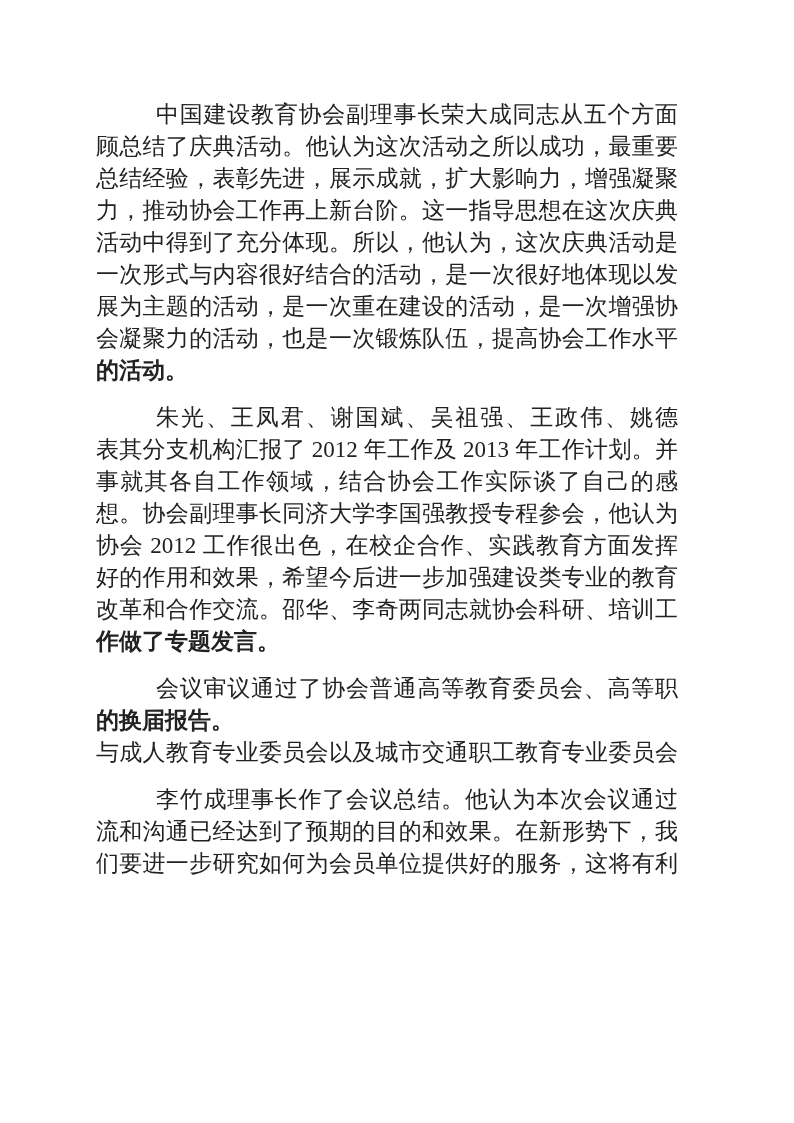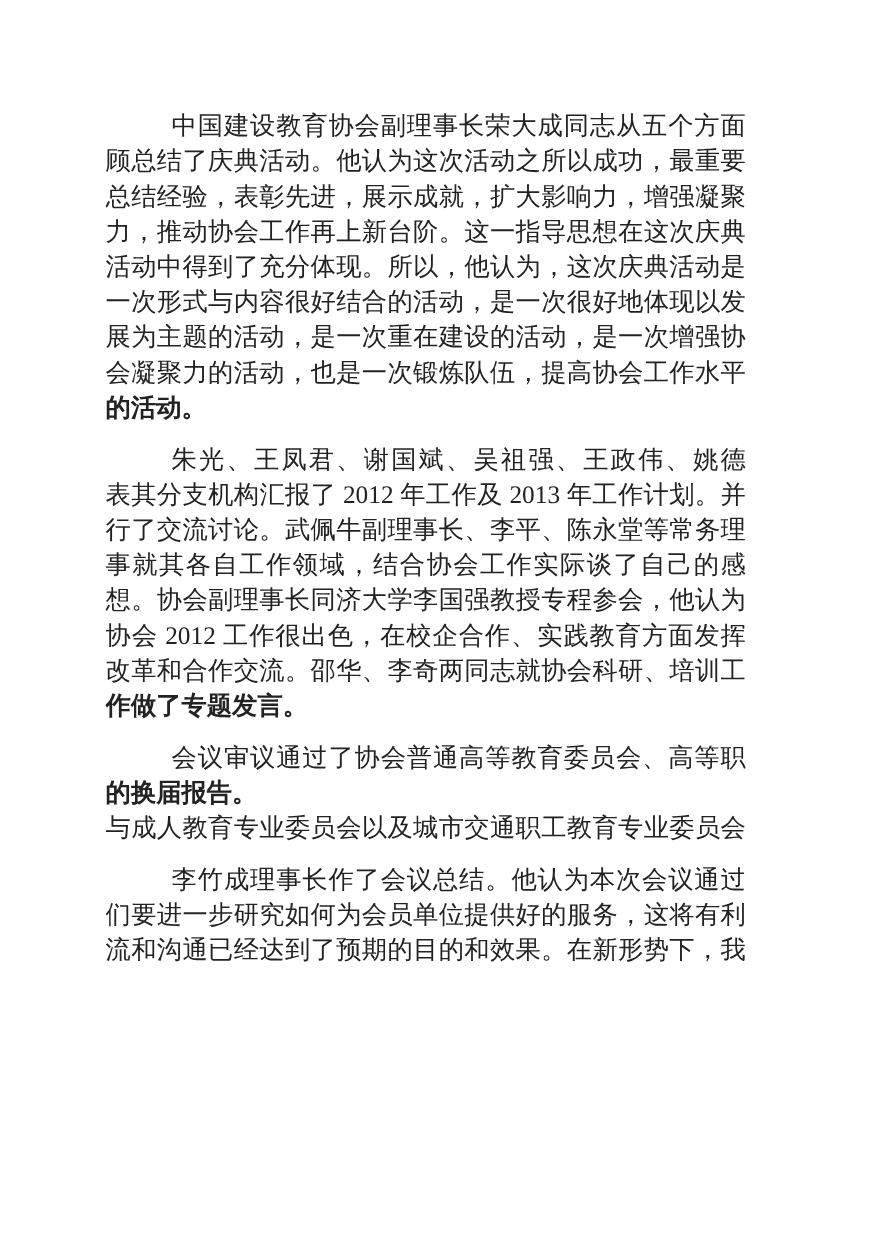--- a/index.html
+++ b/index.html
@@ -60,31 +60,31 @@
         <div class="line">力，推动协会工作再上新台阶。这一指导思想在这次庆典</div>
         <div class="line">活动中得到了充分体现。所以，他认为，这次庆典活动是</div>
         <div class="line">一次形式与内容很好结合的活动，是一次很好地体现以发</div>
         <div class="line">展为主题的活动，是一次重在建设的活动，是一次增强协</div>
         <div class="line">会凝聚力的活动，也是一次锻炼队伍，提高协会工作水平</div>
         <div class="line lastline">的活动。</div>
       </div>
       <div class="para">
         <div class="line first">朱光、王凤君、谢国斌、吴祖强、王政伟、姚德臣、</div>
         <div class="line">表其分支机构汇报了 2012 年工作及 2013 年工作计划。并进</div>
-        <div class="line">行了交流讨论。武佩牛副理事长、李平、陈永堂等常务理</div>
         <div class="line">事就其各自工作领域，结合协会工作实际谈了自己的感</div>
         <div class="line">想。协会副理事长同济大学李国强教授专程参会，他认为</div>
         <div class="line">协会 2012 工作很出色，在校企合作、实践教育方面发挥很</div>
+        <div class="line">好的作用和效果，希望今后进一步加强建设类专业的教育</div>
         <div class="line">改革和合作交流。邵华、李奇两同志就协会科研、培训工</div>
         <div class="line lastline">作做了专题发言。</div>
       </div>
       <div class="para">
         <div class="line first">会议审议通过了协会普通高等教育委员会、高等职业</div>
         <div class="line lastline">的换届报告。</div>
         <div class="line">与成人教育专业委员会以及城市交通职工教育专业委员会</div>
       </div>
       <div class="para">
         <div class="line first">李竹成理事长作了会议总结。他认为本次会议通过交</div>
+        <div class="line">流和沟通已经达到了预期的目的和效果。在新形势下，我</div>
         <div class="line">们要进一步研究如何为会员单位提供好的服务，这将有利</div>
-        <div class="line">流和沟通已经达到了预期的目的和效果。在新形势下，我</div>
       </div>
     </div>
 </div>
 
 </body></html>

